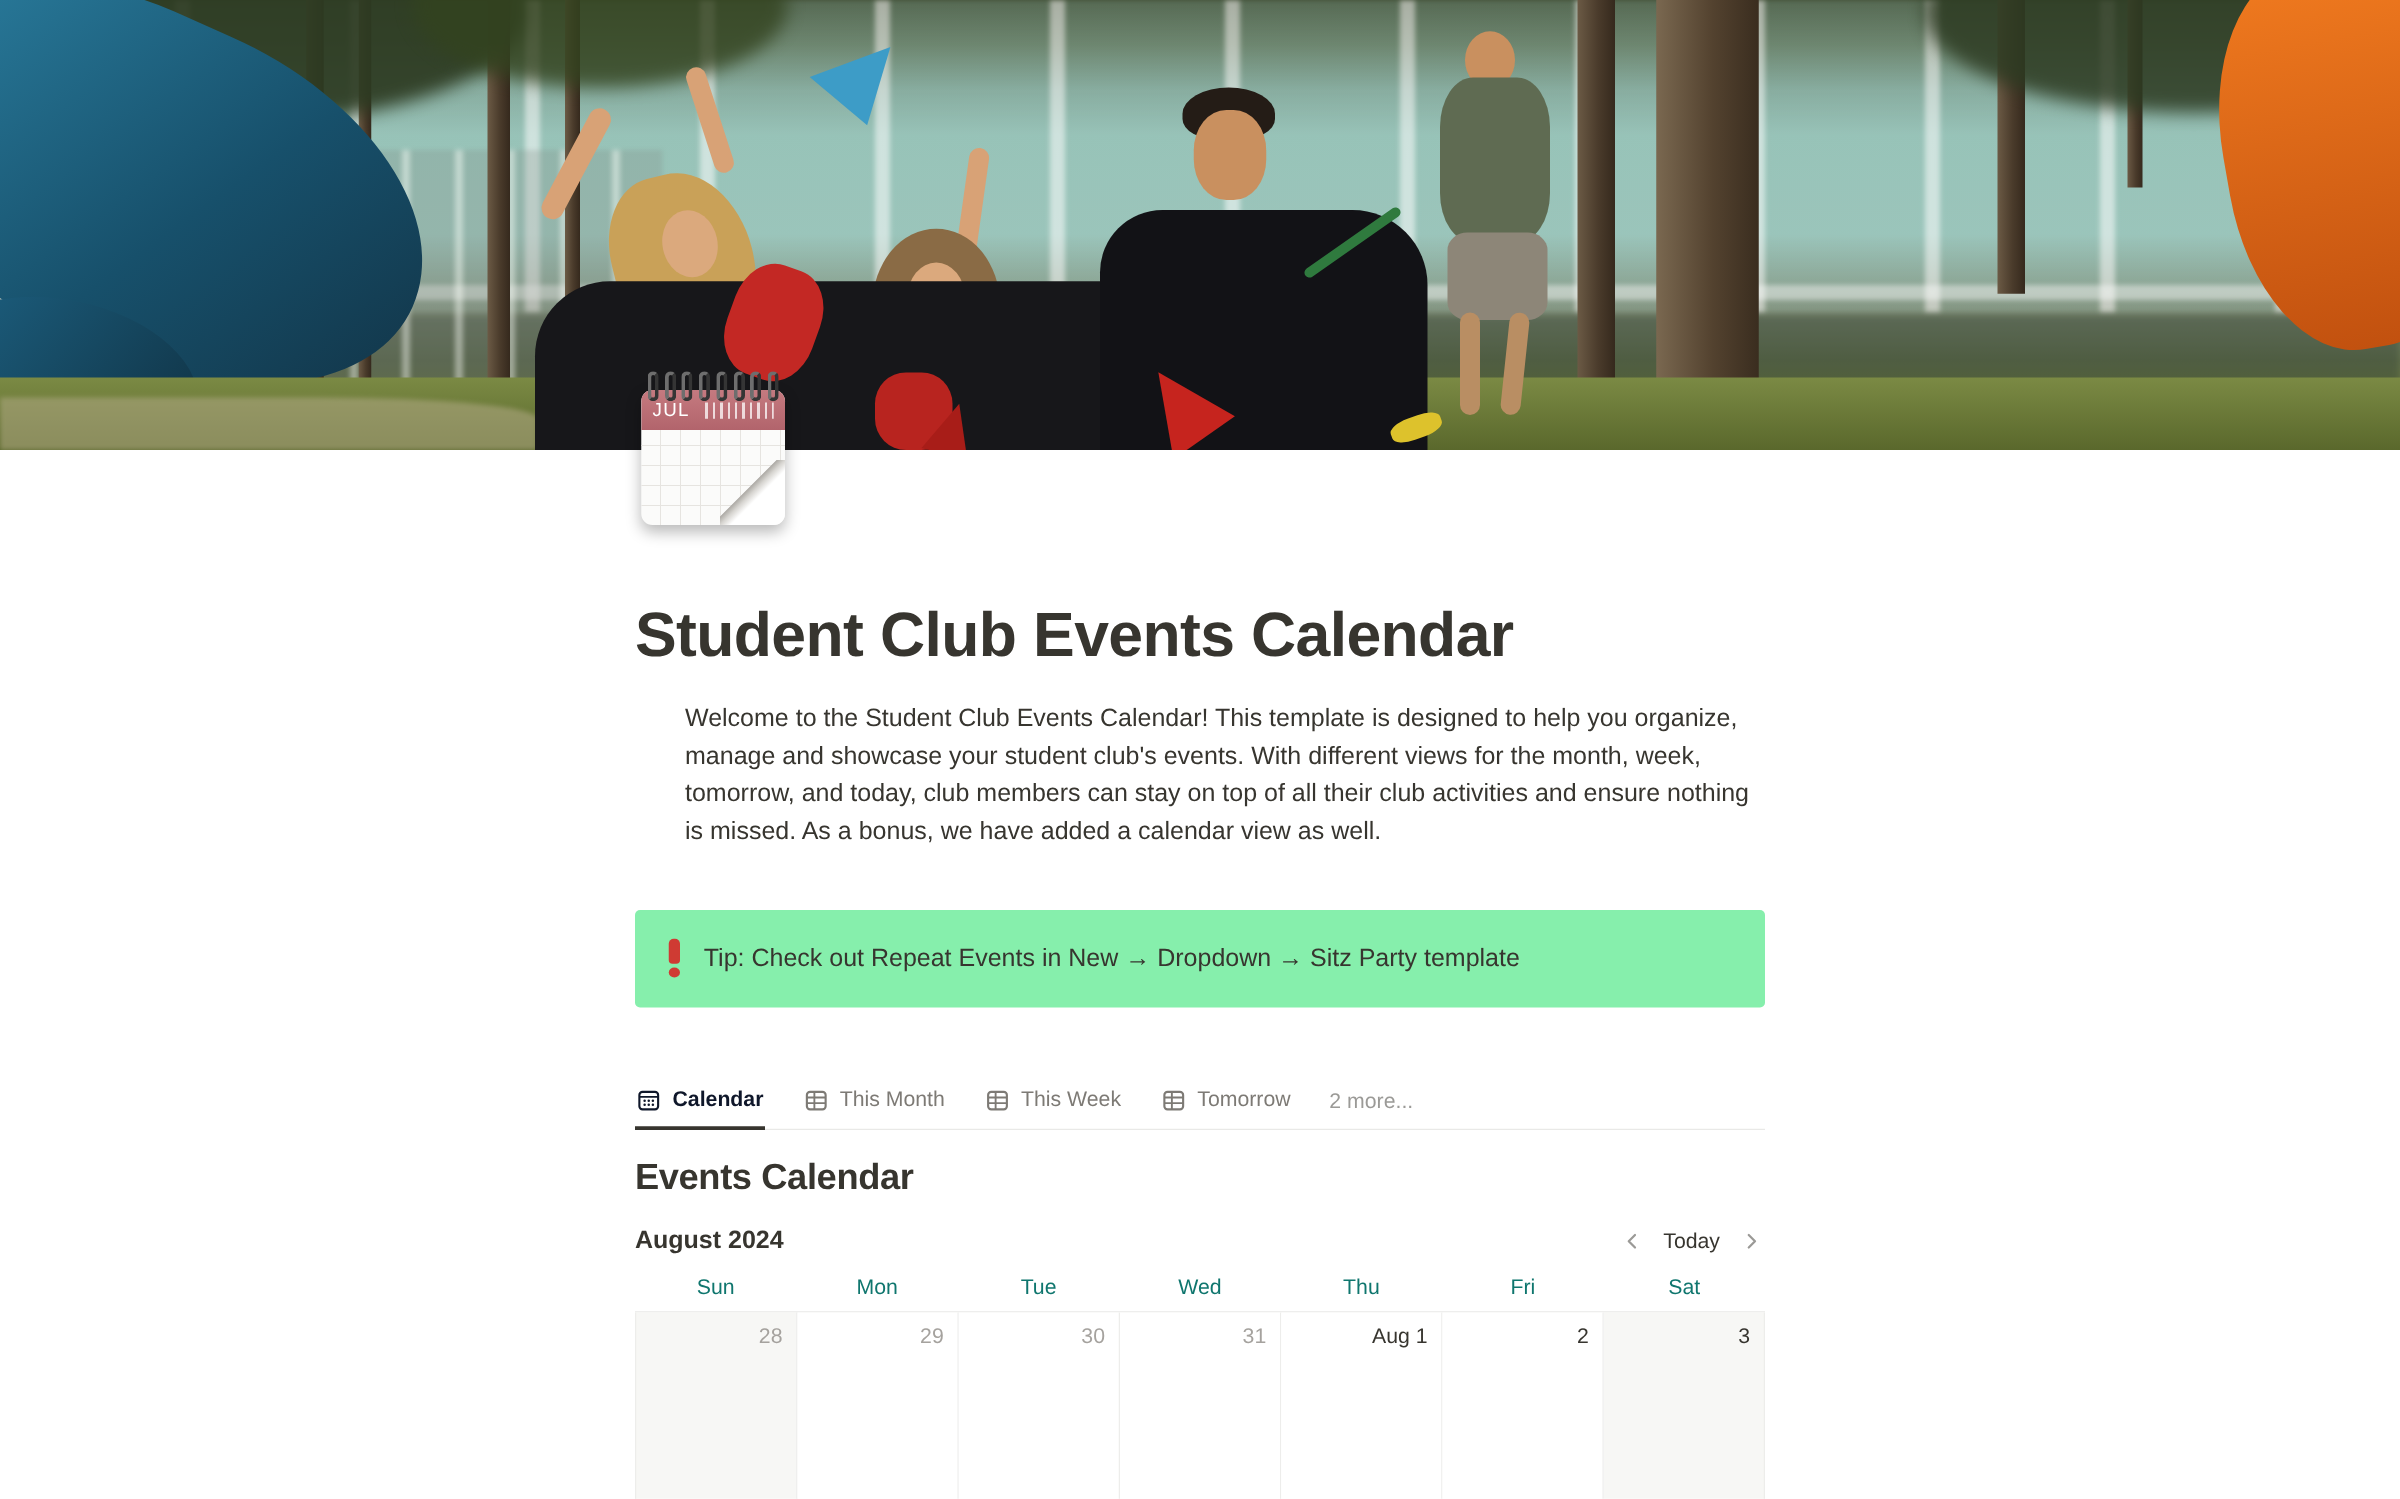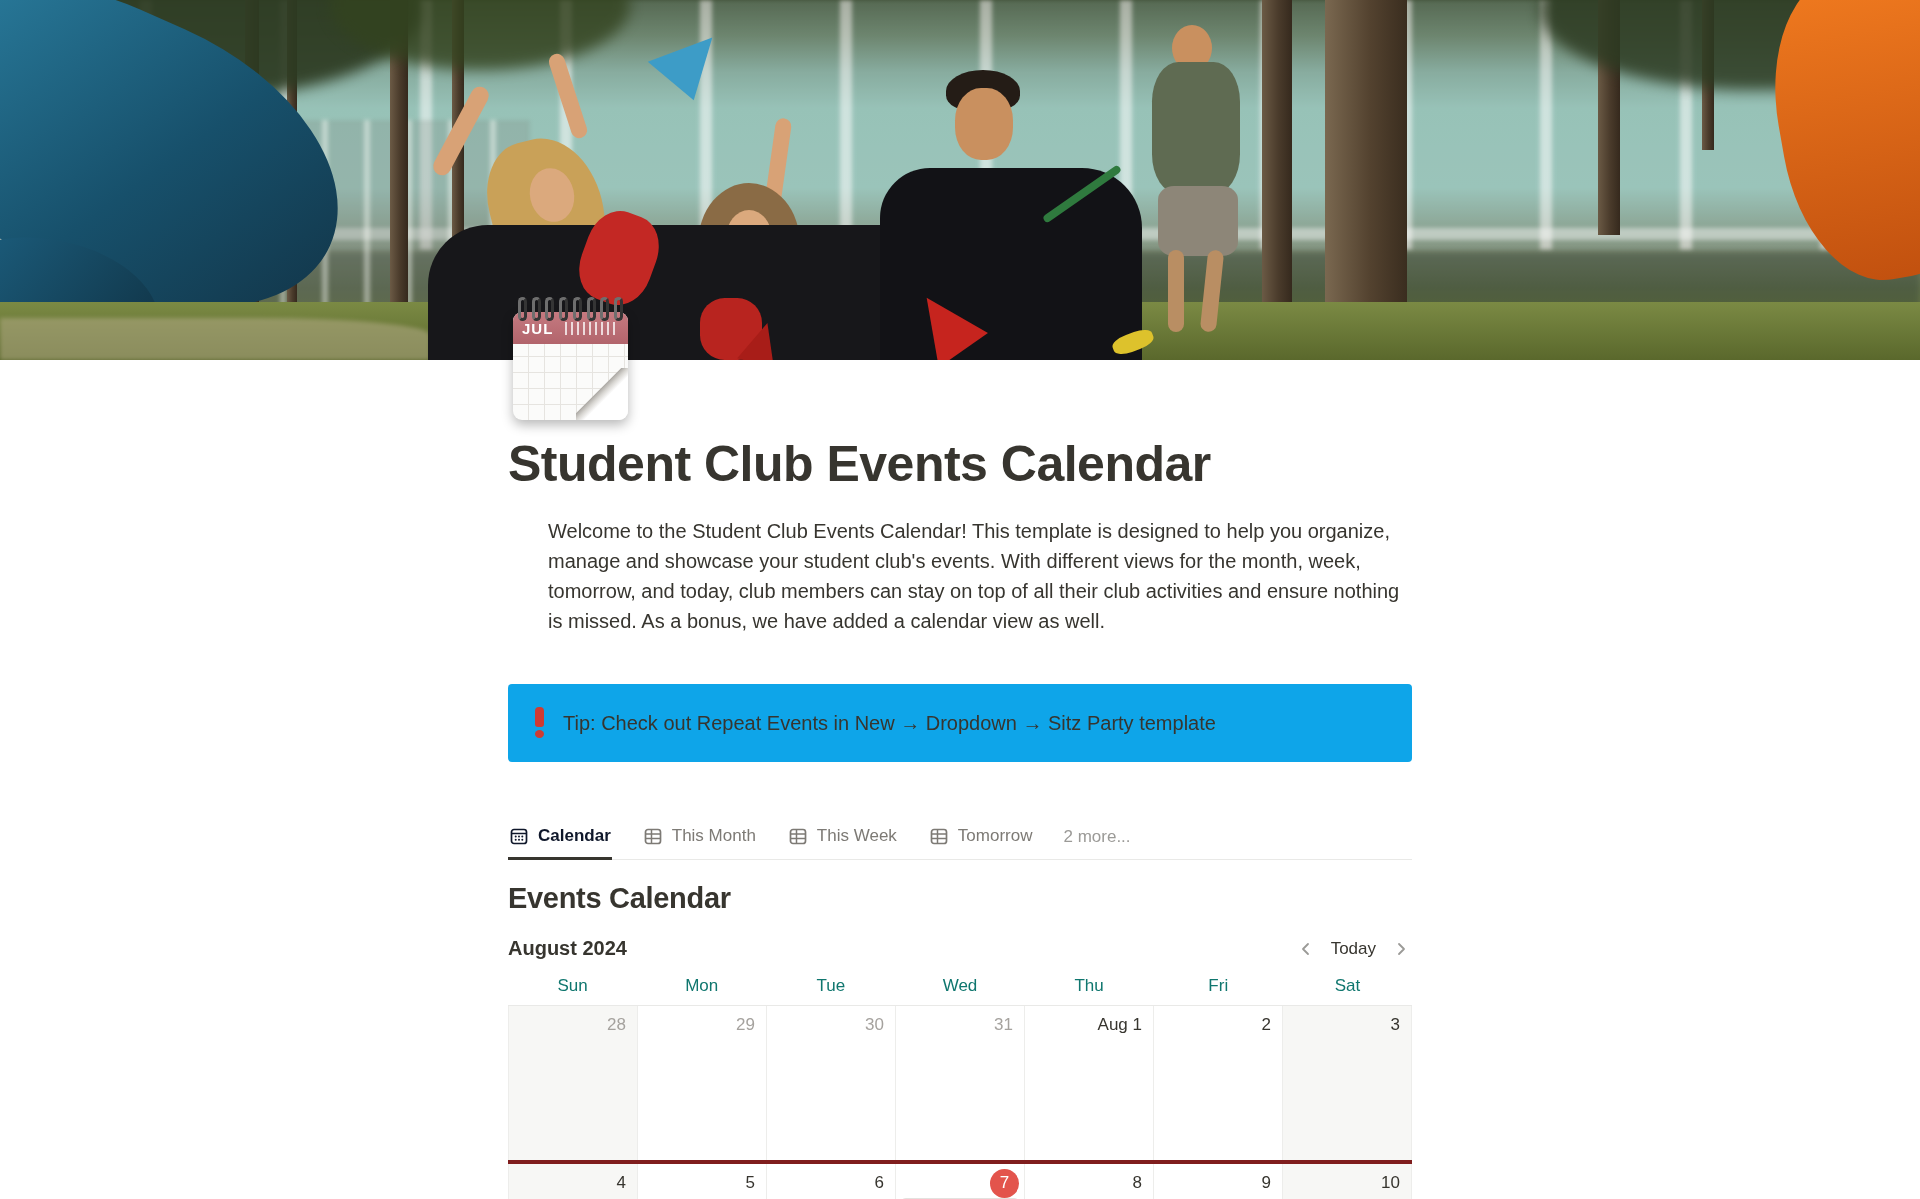--- a/index.html
+++ b/index.html
@@ -67,33 +67,33 @@
   
   .content { position:relative; width:904px; margin:0 auto; }
 
   
   .page-icon { position:absolute; top:-63px; left:0; width:125px; height:125px; }
   .rings { position:absolute; top:0; left:10px; right:10px; height:24px; display:flex; justify-content:space-between; z-index:3; }
   .rings span { width:9px; height:24px; border:3px solid #555; border-color:#6e6e6e #353535 #353535 #6e6e6e; border-radius:6px; }
   .sheet { position:absolute; left:5px; right:5px; top:15px; bottom:2px; background:#fbfbfa;
     border-radius:9px; box-shadow:0 5px 12px rgba(0,0,0,.28); overflow:hidden; }
   .sheet-head { height:32px; background:linear-gradient(180deg,#c57a80,#b2646c); color:#fff;
-    font-weight:bold; font-size:15px; letter-spacing:1px; display:flex; align-items:center; padding:0 9px; }
+    font-weight:normal; font-size:15px; letter-spacing:1px; display:flex; align-items:center; padding:0 9px; }
   .head-ticks { flex:1; height:13px; margin-left:12px;
     background:repeating-linear-gradient(90deg,rgba(255,255,255,.75) 0 2px,transparent 2px 6px); }
   .sheet-grid { position:absolute; top:32px; left:0; right:0; bottom:0;
     background:repeating-linear-gradient(90deg,transparent 0 15px,#e6e4e0 15px 16px),
                repeating-linear-gradient(0deg,transparent 0 15px,#e6e4e0 15px 16px); }
   .fold { position:absolute; right:0; bottom:0; width:52px; height:52px;
     background:linear-gradient(to top left,#ffffff 42%,#d8d6d2 50%,#aeaba6 56%,transparent 57%); }
 
-  h1.title { padding-top:74px; font-size:50px; line-height:1.2; font-weight:bold; letter-spacing:-.5px; }
+  h1.title { padding-top:118px; font-size:50px; line-height:1.2; font-weight:bold; letter-spacing:-.5px; }
   p.desc { margin-top:22px; font-size:20px; line-height:30px; color:#37352f;margin-left:40px; }
 
-  .callout { margin-top:48px; background:#0ea5e9; border-radius:4px; padding:23px 25px;
+  .callout { margin-top:48px; background:#86efac; border-radius:4px; padding:23px 25px;
     display:flex; align-items:center; gap:18px; font-size:20px; }
   .excl { width:12px; height:32px; display:flex; flex-direction:column; align-items:center; flex:none; }
   .excl .bar { width:9px; height:20px; background:#cf3b33; border-radius:4px 4px 3px 3px; }
   .excl .dot { width:9px; height:8px; background:#cf3b33; border-radius:50%; margin-top:3px; }
 
   
   .tabs { margin-top:53px; display:flex; align-items:stretch; gap:30px; border-bottom:1px solid #e9e9e7; height:45px; }
   .tab { display:flex; align-items:center; gap:9px; font-size:17px; color:#7d7a75; cursor:pointer;
     border-bottom:3px solid transparent; margin-bottom:-1px; padding:0 1px; }
   .tab.active { color:#0f172a; font-weight:bold; border-bottom-color:#37352f; }

